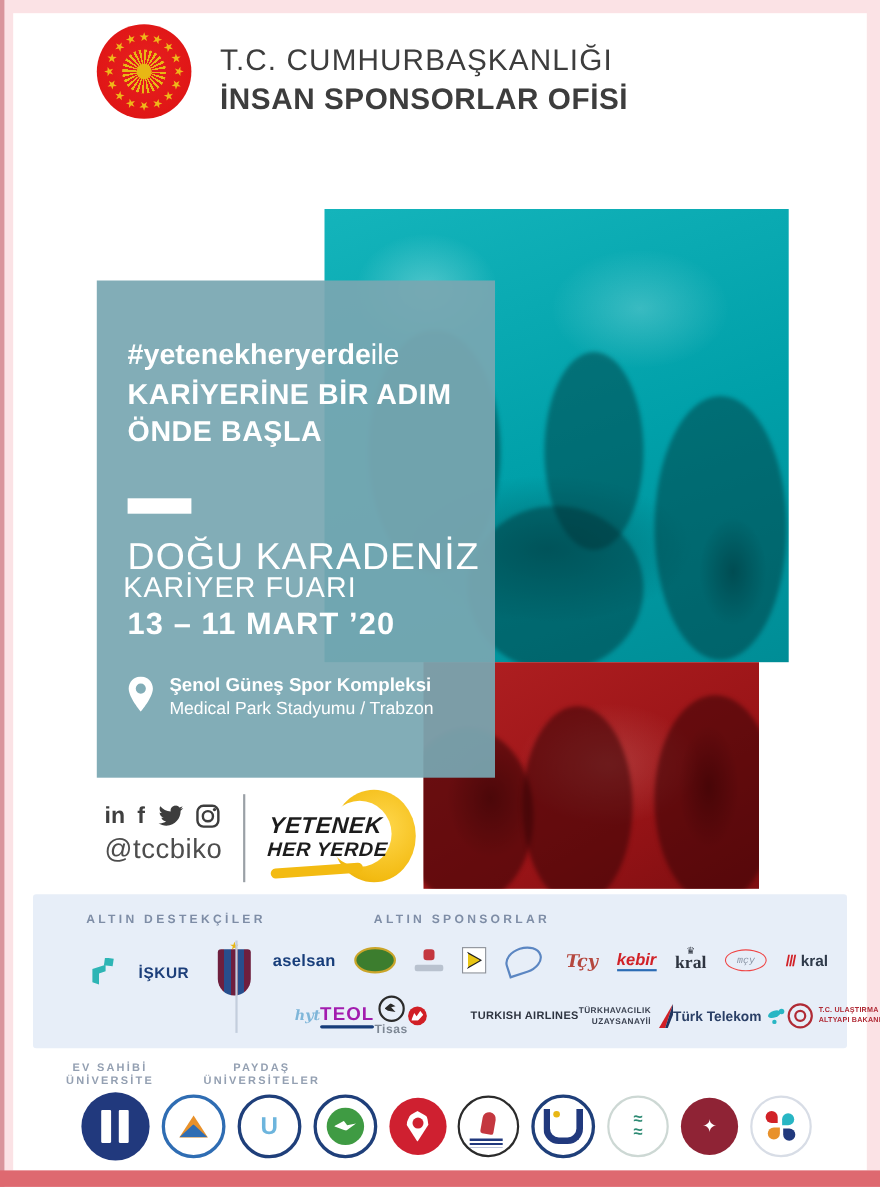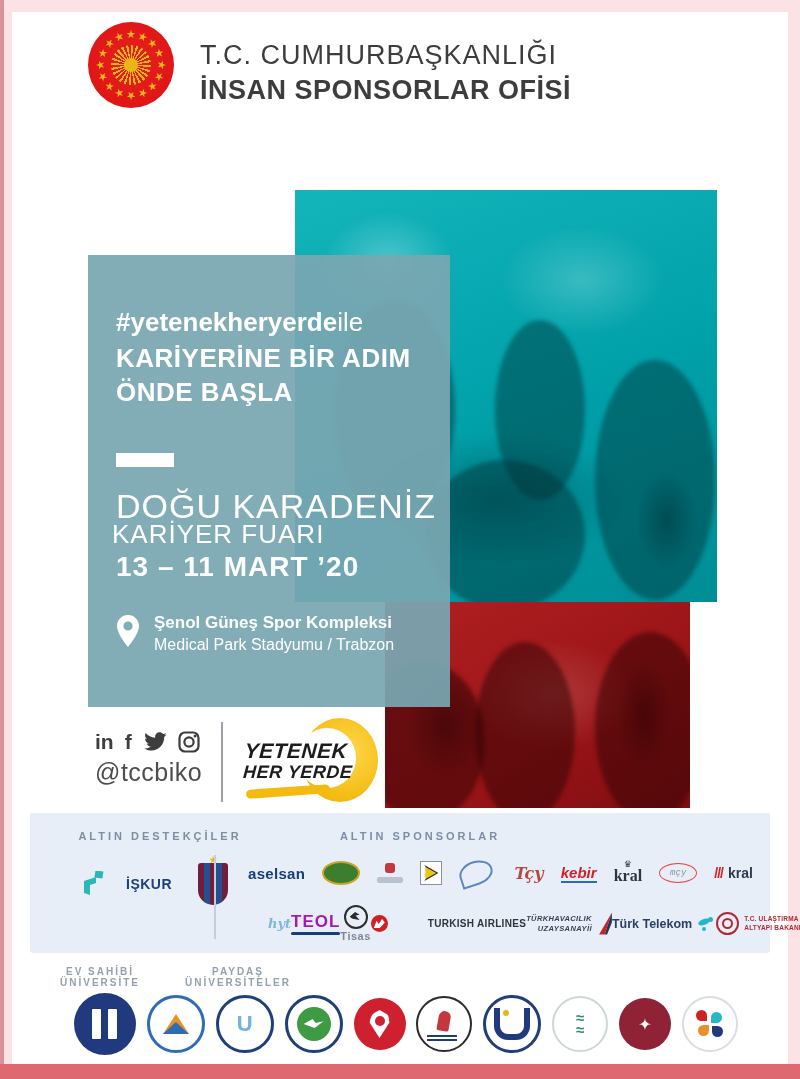--- a/index.html
+++ b/index.html
@@ -127,21 +127,21 @@
   .teol{color:#a21caf;font-weight:800;font-size:17px;letter-spacing:1px;line-height:1;}
   .teol-sub{display:block;height:3px;background:#173d7a;margin-top:2px;border-radius:2px;}
   .tisas-circ{width:20px;height:20px;border:2px solid #2b2b2b;border-radius:50%;position:relative;}
   .tisas-circ:after{content:"";position:absolute;left:4px;top:5px;width:10px;height:8px;background:#2b2b2b;
     clip-path:polygon(0 60%,55% 0,100% 35%,60% 45%,100% 100%,30% 85%);}
   .tisas-name{color:#7d8794;font-size:11px;font-weight:700;letter-spacing:0.5px;}
   .thy-disc{width:17px;height:17px;border-radius:50%;background:#d11f26;position:relative;flex:0 0 auto;}
   .thy-disc:after{content:"";position:absolute;left:3px;top:4px;width:11px;height:9px;background:#ffffff;
     clip-path:polygon(0 100%,25% 20%,45% 55%,75% 0,100% 40%,55% 100%);}
   .thy-name{color:#2e3440;font-weight:800;font-size:10px;letter-spacing:0.3px;margin-left:36px;}
-  .tusas-text{color:#3a4150;font-weight:700;font-size:7.5px;letter-spacing:0.4px;line-height:1.25;font-style:italic;text-align:right;}
+  .tusas-text{color:#3a4150;font-weight:700;font-size:7.5px;letter-spacing:0.4px;line-height:1.25;text-align:right;}
   .tusas-arrow{width:16px;height:22px;position:relative;flex:0 0 auto;}
   .tusas-arrow:before{content:"";position:absolute;inset:0;background:#d11f26;
     clip-path:polygon(100% 0,55% 100%,20% 100%);}
   .tusas-arrow:after{content:"";position:absolute;inset:0;background:#20355f;
     clip-path:polygon(100% 0,100% 45%,70% 100%,55% 100%);}
   .tt-name{color:#2a3f66;font-weight:700;font-size:12.5px;}
   .tt-swoosh{width:20px;height:14px;position:relative;flex:0 0 auto;}
   .tt-swoosh i{position:absolute;border-radius:50%;background:#28b6c4;display:block;}
   .ministry{display:flex;align-items:center;gap:5px;}
   .tc-emblem{width:19px;height:19px;border-radius:50%;border:2px solid #b02a35;position:relative;flex:0 0 auto;}

